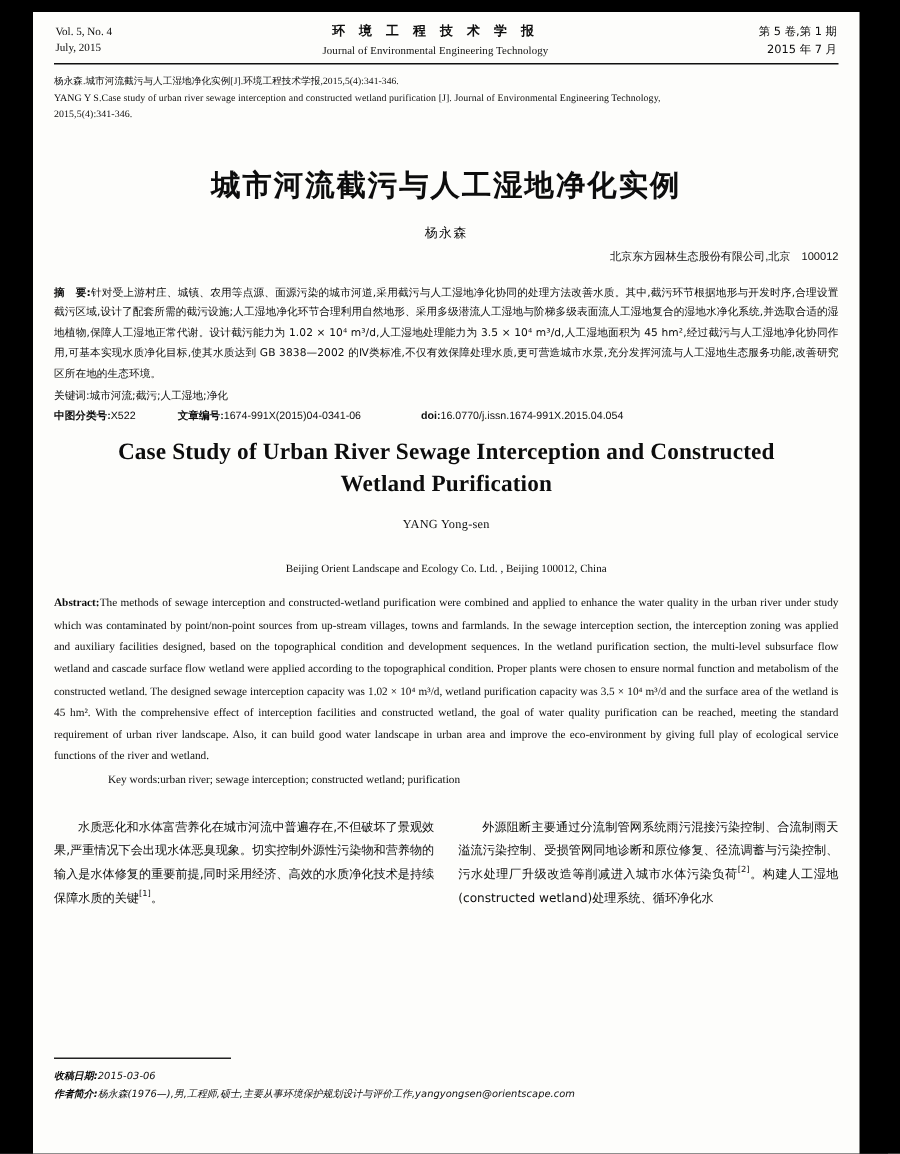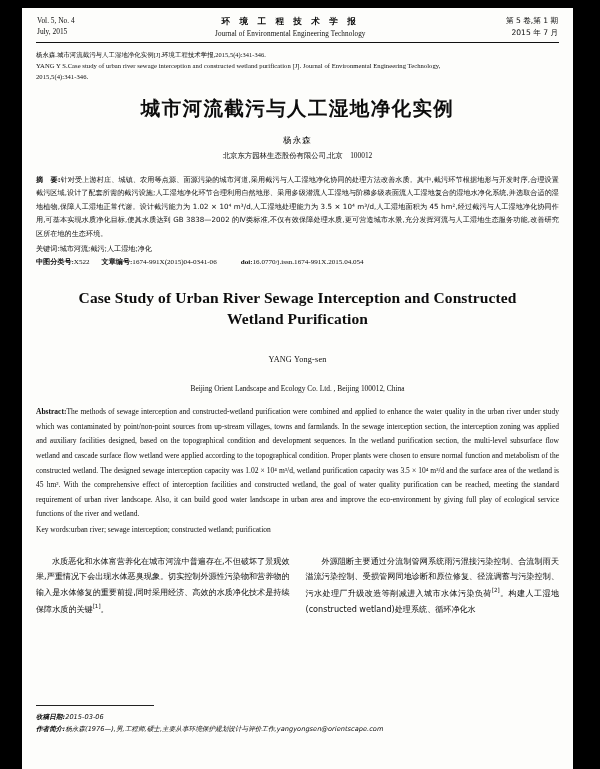--- a/index.html
+++ b/index.html
@@ -71,38 +71,38 @@
     line-height: 1.72;
     letter-spacing: 0.05px;
   }
   .citation .cn {
     font-family: Liberation Serif, serif;
     font-size: 6.4px;
   }
 
   
   .cn-title {
-    margin-top: 12px;
+    margin-top: 27px;
     text-align: center;
     font-family: "DejaVu Sans", "Liberation Sans", sans-serif;
     font-size: 19.5px;
     font-weight: 700;
     letter-spacing: 1.4px;
   }
   .cn-author {
     margin-top: 13px;
     text-align: center;
     font-family: "DejaVu Sans", "Liberation Sans", sans-serif;
     font-size: 8.6px;
     letter-spacing: 1px;
   }
   .cn-affil {
     margin-top: 4px;
-    text-align: center;
-    font-family: Liberation Serif, serif;
+    text-align: right;
+    font-family: Liberation Sans, sans-serif;
     font-size: 7.4px;
   }
 
   
   .cn-abs {
     margin-top: 12px;
     font-family: "DejaVu Sans", "Liberation Sans", sans-serif;
     font-size: 7.1px;
     line-height: 1.92;
     text-align: justify;
@@ -110,63 +110,64 @@
   }
   .cn-abs .lbl { font-weight: 700; }
   .cn-kw {
     margin-top: 1px;
     font-family: "DejaVu Sans", "Liberation Sans", sans-serif;
     font-size: 7.1px;
     line-height: 1.9;
   }
   .clc-line {
     margin-top: 1px;
-    font-family: Liberation Serif, serif;
+    font-family: Liberation Sans, sans-serif;
     font-size: 7.1px;
     line-height: 1.9;
     display: flex;
-    gap: 12px;
+    gap: 28px;
     flex-wrap: nowrap;
   }
   .clc-line .seg { white-space: nowrap; }
   .clc-line .doi { margin-left: 12px; }
   b.k { font-weight: 700; }
 
   
   .en-title {
-    margin-top: 17px;
+    margin-top: 6px;
     text-align: center;
     font-size: 15.5px;
     font-weight: 700;
     line-height: 1.4;
     letter-spacing: 0.1px;
     padding: 0 24px;
   }
   .en-author {
-    margin-top: 25px;
+    margin-top: 11px;
     text-align: center;
     font-size: 8.2px;
     letter-spacing: 0.2px;
   }
   .en-affil {
     margin-top: 20px;
     text-align: center;
     font-size: 7.4px;
   }
   .en-abs {
     margin-top: 12px;
     font-size: 7.5px;
     line-height: 1.95;
     text-align: justify;
   }
   .en-abs .lbl { font-weight: 700; }
   .en-kw {
     margin-top: 1px;
     font-size: 7.5px;
     line-height: 1.95;
+    margin-left: 36px;
   }
 
   
   .body-cols {
     margin-top: 16px;
     display: flex;
     gap: 16px;
   }
   .col {
     flex: 1;

